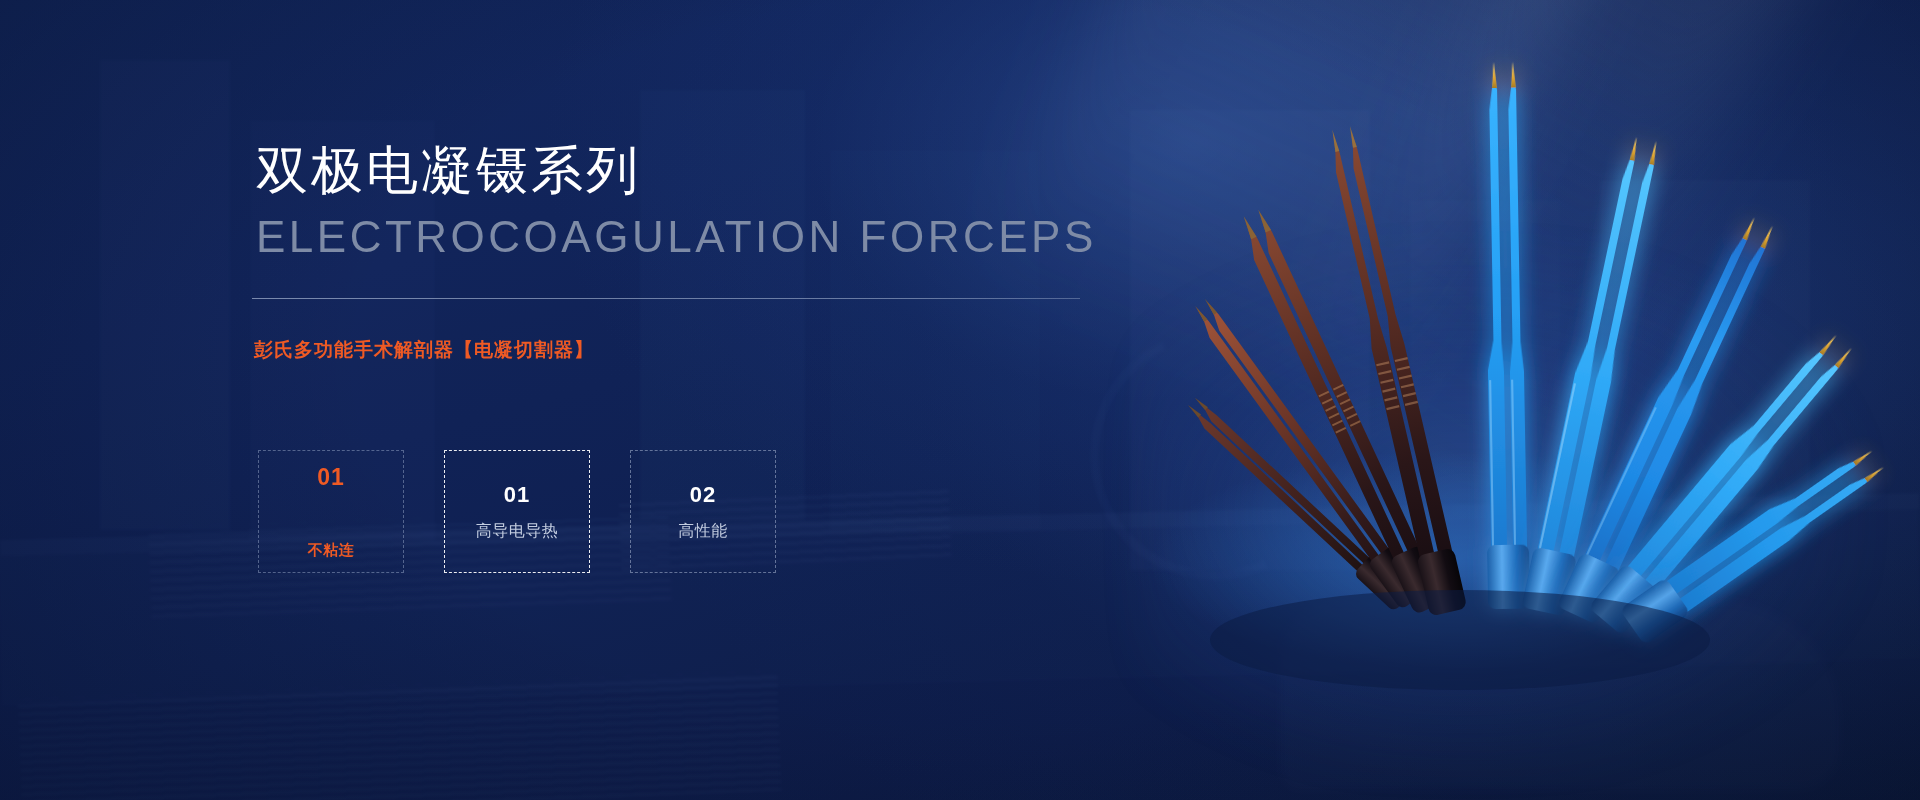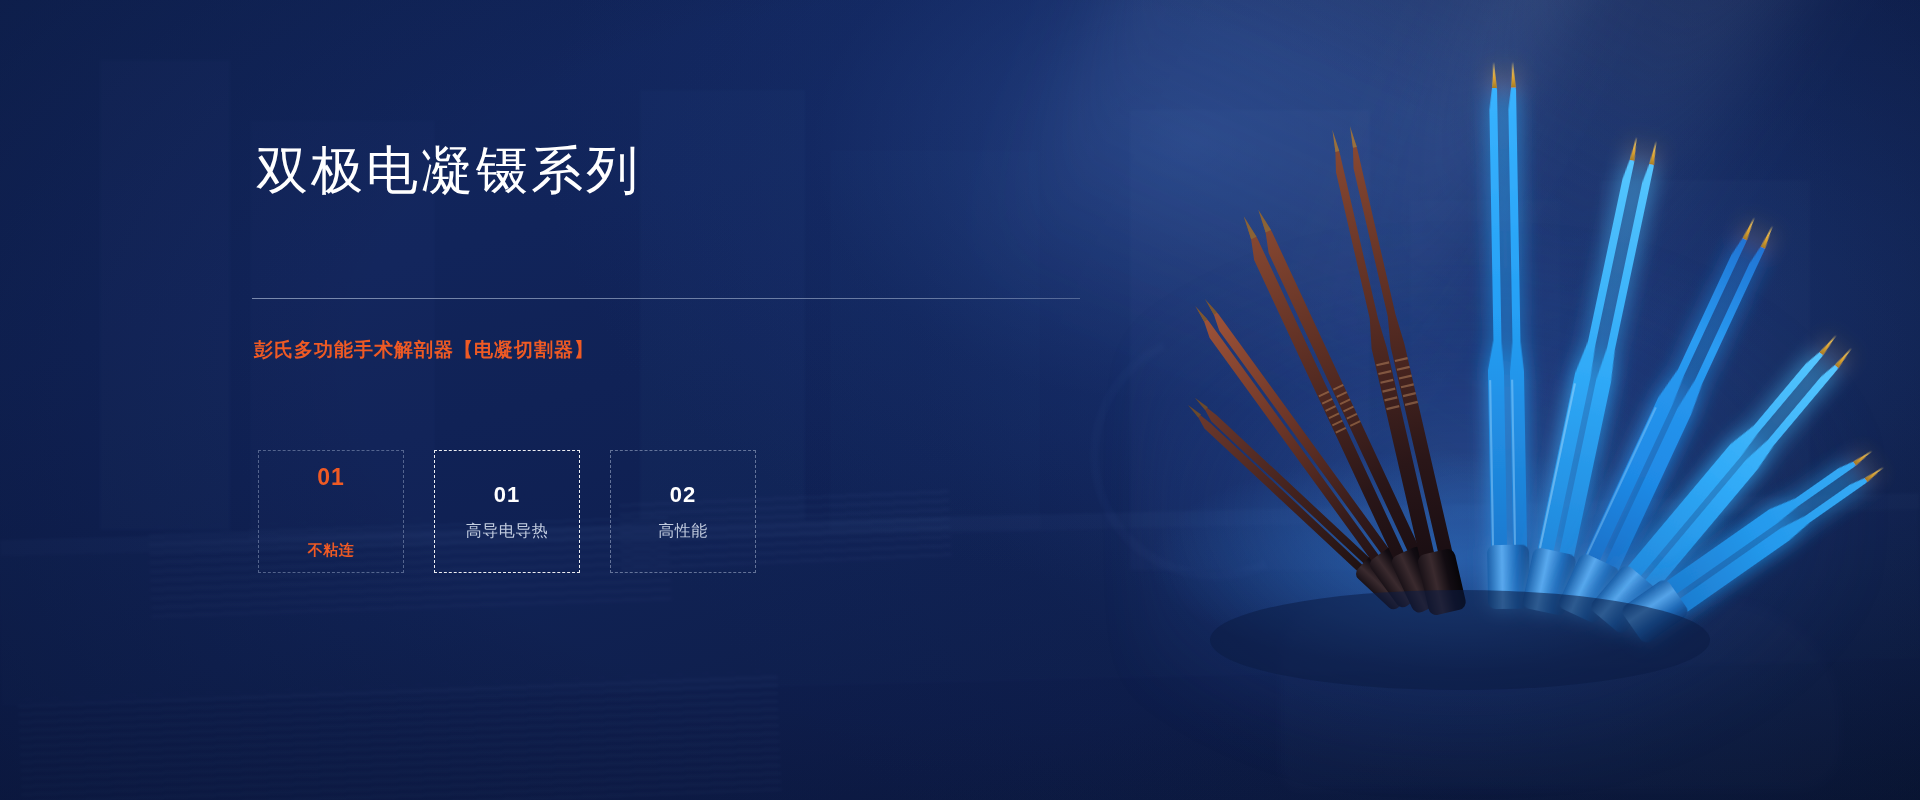--- a/index.html
+++ b/index.html
@@ -112,21 +112,21 @@
   }
   .subtitle{
     position:absolute; left:254px; top:337px;
     font-size:19px; font-weight:700; letter-spacing:1px;
     color:#ef5a24; white-space:nowrap;text-align:center;
   }
 
   
   .features{
     position:absolute; left:258px; top:450px;
-    display:flex; gap:30px;
+    display:flex; gap:40px;
   }
   .feature{
     width:146px; height:123px;
     display:flex; flex-direction:column;
     align-items:center; justify-content:center;
     border:1px dashed rgba(200,212,235,0.45);
     text-align:center;
   }
   .feature.dim{ border-color:rgba(176,192,220,0.42); }
   .feature.bright{ border-color:rgba(255,255,255,0.92); }
@@ -350,20 +350,21 @@
       </g>
 
       <ellipse cx="380" cy="600" rx="250" ry="50" fill="#0b1c44" opacity="0.55"></ellipse>
     </svg>
   </div>
 
   <div class="content">
 
     <div class="title-cn">双极电凝镊系列</div>
 
+    <div class="title-en">ELECTROCOAGULATION FORCEPS</div>
 
     <div class="divider"></div>
 
     <div class="subtitle">彭氏多功能手术解剖器【电凝切割器】</div>
 
     <div class="features">
 
       <div class="feature accent dim">
         <div class="num">01</div>
         <div class="lbl">不粘连</div>

